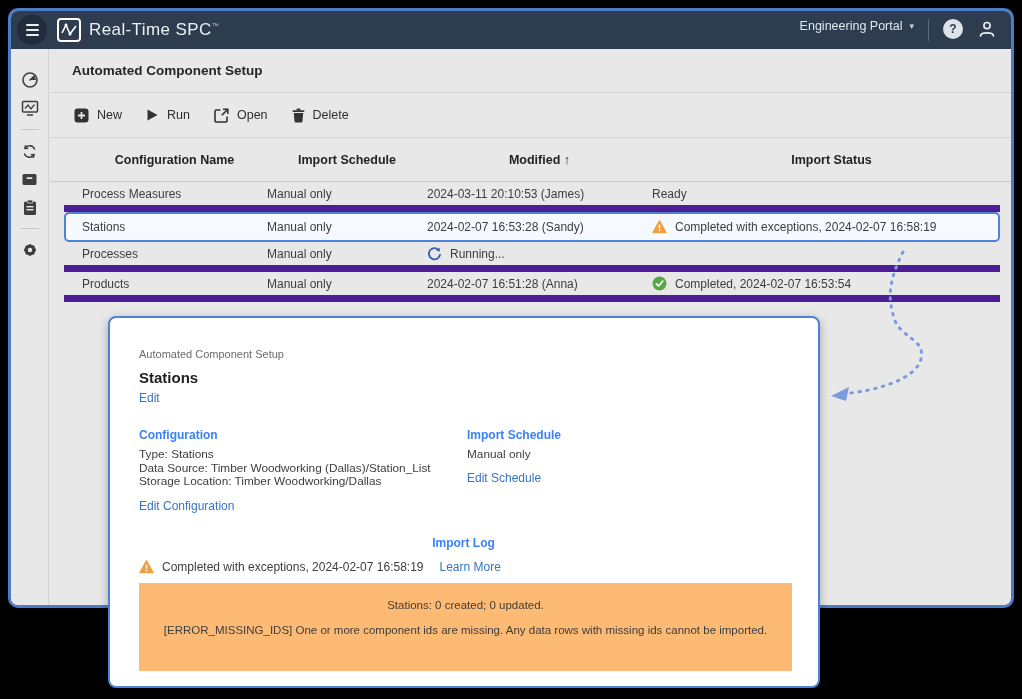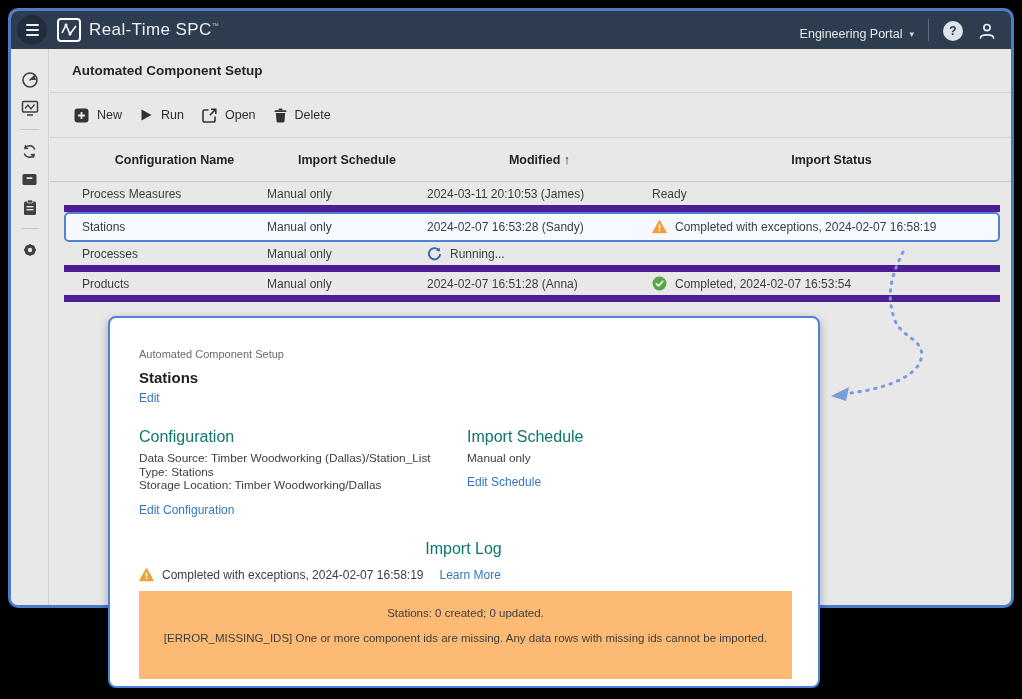--- a/index.html
+++ b/index.html
@@ -12,39 +12,39 @@
 
   
   .topbar { position:absolute; left:0; top:0; right:0; height:38px; background:#2e3c4f;
     display:flex; align-items:center; padding:0 14px 0 6px; }
   .hamburger { width:30px; height:30px; border-radius:50%; background:#1f2d3d; display:flex;
     flex-direction:column; align-items:center; justify-content:center; gap:3px; cursor:pointer; margin-right:10px; }
   .hamburger i { display:block; width:13px; height:2px; background:#e9edf1; border-radius:1px; }
   .logo-box { width:24px; height:24px; border:2px solid #fff; border-radius:4px; margin-right:8px; display:flex; align-items:center; justify-content:center; }
   .brand { color:#eceff2; font-size:17px; font-weight:400; letter-spacing:.4px; }
   .brand sup { font-size:7px; color:#b9c2cc; vertical-align:super; }
-  .topbar-right { margin-left:auto; display:flex; align-items:flex-end; gap:14px; }
+  .topbar-right { margin-left:auto; display:flex; align-items:flex-start; gap:14px; }
   .portal { color:#e2e7ec; font-size:12.5px; display:flex; align-items:center; gap:7px; cursor:pointer; }
   .portal .caret { font-size:9px; color:#cdd5dc; }
   .tb-sep { width:1px; height:22px; background:#5b6a7c; }
   .help-btn { width:20px; height:20px; border-radius:50%; background:#dde3e8; color:#2e3c4f;
     font-size:12px; font-weight:bold; display:flex; align-items:center; justify-content:center; cursor:pointer; }
   .user-btn { cursor:pointer; display:flex; align-items:center; }
 
   
   .sidebar { position:absolute; left:0; top:38px; bottom:0; width:38px; background:#e8e8e9;
     border-right:1px solid #d2d2d3; display:flex; flex-direction:column; align-items:center; padding-top:18px; }
   .side-item { width:26px; height:26px; display:flex; align-items:center; justify-content:center; cursor:pointer; margin-bottom:2px; }
   .side-div { width:18px; height:1px; background:#c6c6c7; margin:6px 0 8px 0; }
 
   
   .content { position:absolute; left:39px; top:38px; right:0; bottom:0; }
   .pagehead { height:44px; border-bottom:1px solid #d4d4d5; display:flex; align-items:center; padding-left:22px; }
   .pagehead h1 { font-size:13.5px; font-weight:bold; color:#262626; }
-  .toolbar { height:45px; border-bottom:1px solid #d4d4d5; display:flex; align-items:center; padding-left:24px; gap:18px; }
+  .toolbar { height:45px; border-bottom:1px solid #d4d4d5; display:flex; align-items:center; padding-left:24px; gap:24px; }
   .tbtn { display:flex; align-items:center; gap:8px; font-size:12.5px; color:#2e2e2e; cursor:pointer; }
 
   
   .thead { height:44px; display:grid; grid-template-columns:185px 160px 225px 1fr;
     padding-left:32px; align-items:center; border-bottom:1px solid #c9c9ca; }
   .hcell { font-size:12.5px; font-weight:bold; color:#242424;text-align:center; }
   .trow { height:30px; display:grid; grid-template-columns:185px 160px 225px 1fr;
     margin:0 11px 0 14px; padding-left:18px; align-items:center; border-bottom:7px solid #4c1d95; cursor:pointer; }
   .trow .cell { font-size:12px; color:#3d3d3d; white-space:nowrap; overflow:hidden; }
   .trow.selected { background:#f6f9ff; border:2px solid #4d82d6; border-radius:5px; height:30px; padding-left:16px; }
@@ -59,21 +59,21 @@
 
   
   .panel { position:absolute; left:108px; top:316px; width:712px; height:372px; background:#fff;
     border:2px solid #4d82d6; border-radius:8px; z-index:10; padding:30px 30px 0 29px; box-shadow:0 3px 10px rgba(0,0,0,.3); }
   .eyebrow { font-size:11px; color:#6b6b6b; }
   .panel-title { font-size:15px; font-weight:bold; color:#1f1f1f; margin-top:9px; }
   .link { color:#3575c4; font-size:12px; cursor:pointer; display:inline-block; }
   .panel .edit-link { margin-top:5px; }
   .panel-cols { display:flex; margin-top:22px; }
   .pcol-left { width:328px; }
-  .sec-head { font-size:16px; font-weight:normal; color:#0f766e; margin-bottom:6px; }
+  .sec-head { font-size:12px; font-weight:bold; color:#3b82f6; margin-bottom:6px; }
   .pline { font-size:11.8px; color:#3d3d3d; line-height:13.5px; white-space:nowrap; }
   .pcol-left .link { margin-top:10px; }
   .pcol-right .pline { margin-bottom:6px; }
   .importlog { margin-top:22px;text-align:center; }
   .log-statusline { display:flex; align-items:center; gap:8px; margin-top:10px; }
   .log-statusline .stext { font-size:12px; color:#3d3d3d; }
   .log-statusline .link { margin-left:8px; }
   .logbox { margin-top:9px; width:653px; height:88px; background:#fdba74; padding:16px 14px; }
   .logbox p { font-size:11.5px; color:#3d3d3d; margin-bottom:13px; white-space:nowrap; }
 
@@ -277,22 +277,22 @@
   </svg>
 
   <div class="panel">
     <div class="eyebrow">Automated Component Setup</div>
     <div class="panel-title">Stations</div>
     <span class="link edit-link">Edit</span>
 
     <div class="panel-cols">
       <div class="pcol-left">
         <div class="sec-head">Configuration</div>
+        <div class="pline">Type: Stations</div>
         <div class="pline">Data Source: Timber Woodworking (Dallas)/Station_List</div>
-        <div class="pline">Type: Stations</div>
         <div class="pline">Storage Location: Timber Woodworking/Dallas</div>
         <span class="link">Edit Configuration</span>
       </div>
       <div class="pcol-right">
         <div class="sec-head">Import Schedule</div>
         <div class="pline">Manual only</div>
         <span class="link">Edit Schedule</span>
       </div>
     </div>
 

